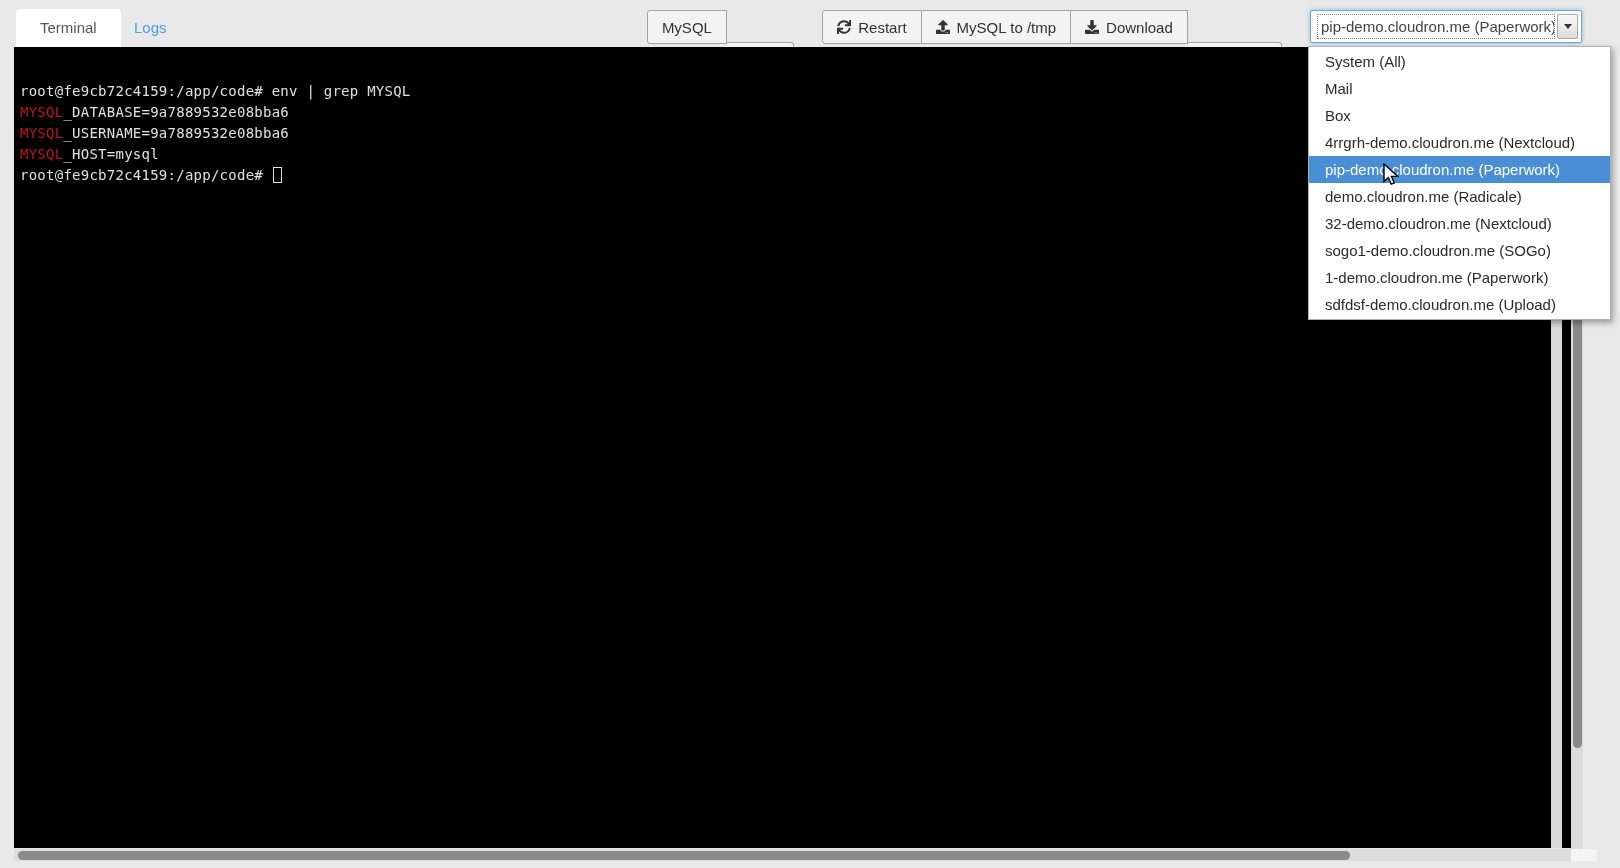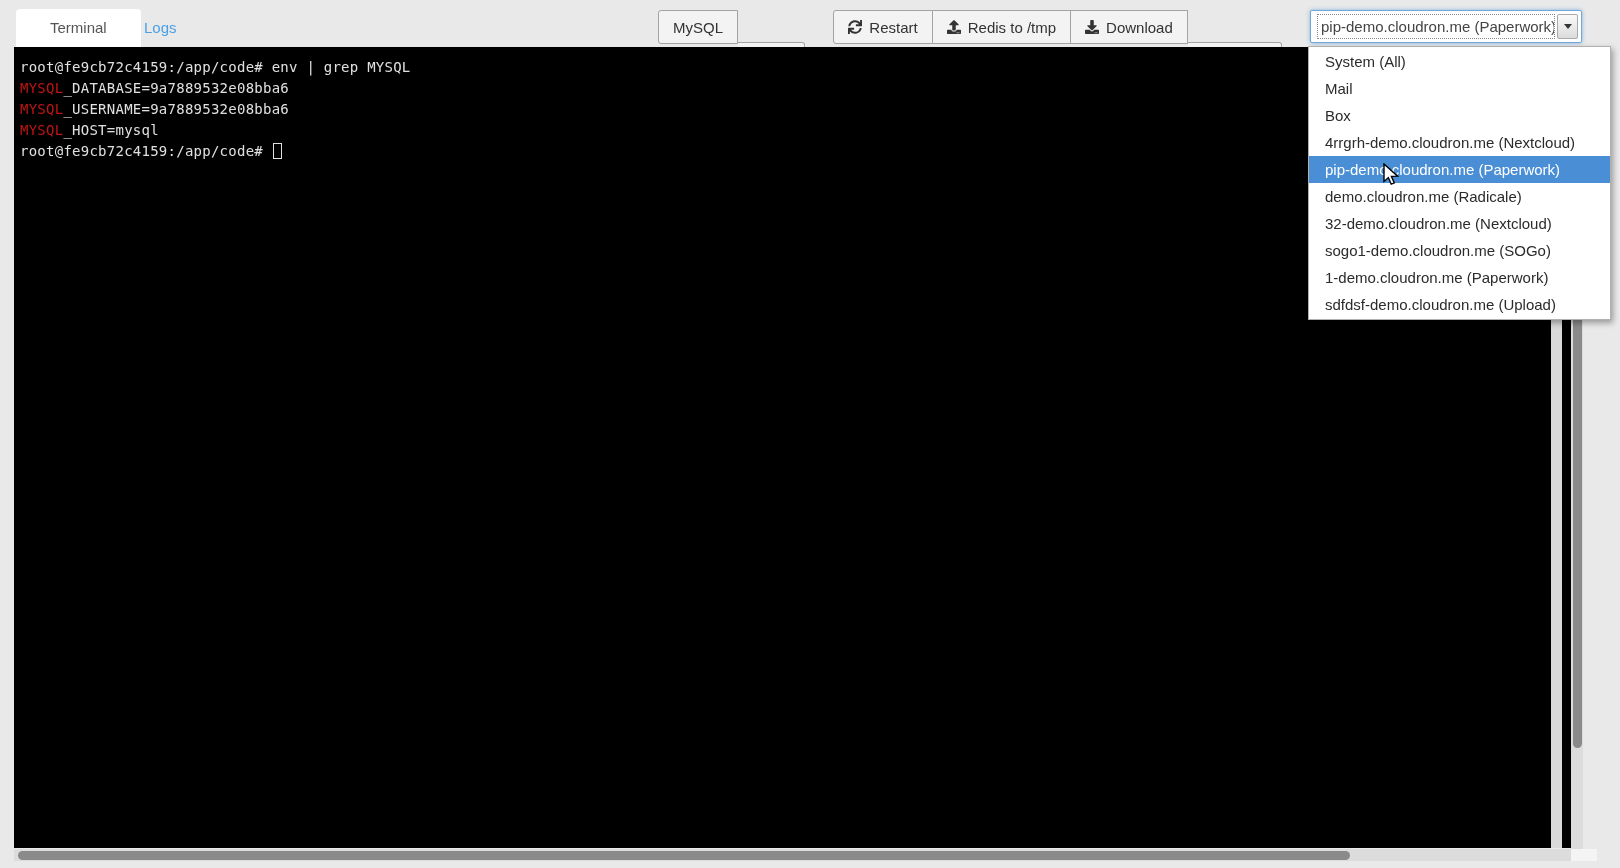--- a/index.html
+++ b/index.html
@@ -7,21 +7,21 @@
   body {
     font-family:"Liberation Sans", sans-serif;
     background:#e9e9e9;
     position:relative;
   }
 
   
   .header { position:absolute; left:0; top:0; width:1620px; height:47px; background:#e9e9e9; }
   .tab {
     position:absolute; top:9px; height:38px; line-height:38px;
-    padding:0 34px; font-size:15px; cursor:pointer;
+    padding:0 24px; font-size:15px; cursor:pointer;
   }
   .tab.active {
     left:16px; background:#ffffff; color:#555;
     border-radius:4px 4px 0 0; height:38px; top:9px;
   }
   .tab.logs { left:110px; color:var(--link-blue); }
 
   
   .toolbar { position:absolute; top:10px; right:38px; display:flex; align-items:flex-start; }
   .btn-group { display:flex; }
@@ -71,21 +71,21 @@
     height:27px; line-height:27px; padding-left:16px;
     font-size:15px; color:#2b2b2b; white-space:nowrap; cursor:pointer;
   }
   .dropdown-item.selected { background:var(--selection-blue); color:#fff; }
 
   
   .terminal-wrap {
     position:absolute; left:14px; top:47px; width:1557px; height:801px;
     background:#000;
   }
-  .term-content { padding:10px 0 0 6px; }
+  .term-content { padding:10px 0 0 6px;margin-top:24px; }
   .term-line {
     font-family:"DejaVu Sans Mono", monospace; font-size:14px;
     letter-spacing:0.25px; height:21px; line-height:21px;
     color:var(--terminal-fg); white-space:pre;
   }
   .term-line .red { color:var(--grep-red); }
   .term-cursor {
     display:inline-block; width:9px; height:16px;
     border:1px solid var(--terminal-fg); vertical-align:-3px; margin-left:1px;
   }
@@ -136,21 +136,21 @@
       <button class="btn">
         <svg viewBox="0 0 512 512">
             <path d="M440.65 12.57l4 82.77A247.16 247.16 0 0 0 255.83 8C134.73 8 33.91 94.92 12.29 209.82A12 12 0 0 0 24.09 224h49.05a12 12 0 0 0 11.67-9.26 175.91 175.91 0 0 1 317-56.94l-101.46-4.86a12 12 0 0 0-12.57 12v47.41a12 12 0 0 0 12 12H500a12 12 0 0 0 12-12V12a12 12 0 0 0-12-12h-47.37a12 12 0 0 0-11.98 12.57zM255.83 432a175.61 175.61 0 0 1-146-77.8l101.8 4.87a12 12 0 0 0 12.57-12v-47.4a12 12 0 0 0-12-12H12a12 12 0 0 0-12 12V500a12 12 0 0 0 12 12h47.35a12 12 0 0 0 12-12.6l-4.15-82.57A247.17 247.17 0 0 0 255.83 504c121.11 0 221.93-86.92 243.55-201.82a12 12 0 0 0-11.8-14.18h-49.05a12 12 0 0 0-11.67 9.26A175.86 175.86 0 0 1 255.83 432z"></path>
           </svg>
         <span>Restart</span>
       </button>
       <button class="btn">
         <svg viewBox="0 0 512 512">
             <path d="M296 384h-80c-13.3 0-24-10.7-24-24V192h-87.7c-17.8 0-26.7-21.5-14.1-34.1L242.3 5.7c7.5-7.5 19.8-7.5 27.3 0l152.2 152.2c12.6 12.6 3.7 34.1-14.1 34.1H320v168c0 13.3-10.7 24-24 24zm216-8v112c0 13.3-10.7 24-24 24H24c-13.3 0-24-10.7-24-24V376c0-13.3 10.7-24 24-24h136v8c0 30.9 25.1 56 56 56h80c30.9 0 56-25.1 56-56v-8h136c13.3 0 24 10.7 24 24zm-124 88c0-11-9-20-20-20s-20 9-20 20 9 20 20 20 20-9 20-20zm64 0c0-11-9-20-20-20s-20 9-20 20 9 20 20 20 20-9 20-20z"></path>
           </svg>
-        <span>Redis to /tmp</span>
+        <span>MySQL to /tmp</span>
       </button>
       <button class="btn">
         <svg viewBox="0 0 512 512">
             <path d="M216 0h80c13.3 0 24 10.7 24 24v168h87.7c17.8 0 26.7 21.5 14.1 34.1L269.7 378.3c-7.5 7.5-19.8 7.5-27.3 0L90.1 226.1c-12.6-12.6-3.7-34.1 14.1-34.1H192V24c0-13.3 10.7-24 24-24zm296 376v112c0 13.3-10.7 24-24 24H24c-13.3 0-24-10.7-24-24V376c0-13.3 10.7-24 24-24h146.7l49 49c20.1 20.1 52.5 20.1 72.6 0l49-49H488c13.3 0 24 10.7 24 24zm-124 88c0-11-9-20-20-20s-20 9-20 20 9 20 20 20 20-9 20-20zm64 0c0-11-9-20-20-20s-20 9-20 20 9 20 20 20 20-9 20-20z"></path>
           </svg>
         <span>Download</span>
       </button>
       <button class="btn">
         <svg viewBox="0 0 512 512">
             <path d="M507.73 109.1c-2.24-9.03-13.54-12.09-20.12-5.51l-74.36 74.36-67.88-11.31-11.31-67.88 74.36-74.36c6.62-6.62 3.43-17.9-5.66-20.16-47.38-11.74-99.55.91-136.58 37.93-39.64 39.64-50.55 97.1-34.05 147.2L18.74 402.76c-24.99 24.99-24.99 65.51 0 90.5 24.99 24.99 65.51 24.99 90.5 0l213.21-213.21c50.12 16.71 107.47 5.68 147.37-34.22 37.07-37.07 49.7-89.32 37.91-136.73zM64 472c-13.25 0-24-10.75-24-24 0-13.26 10.75-24 24-24s24 10.74 24 24c0 13.25-10.75 24-24 24z"></path>

